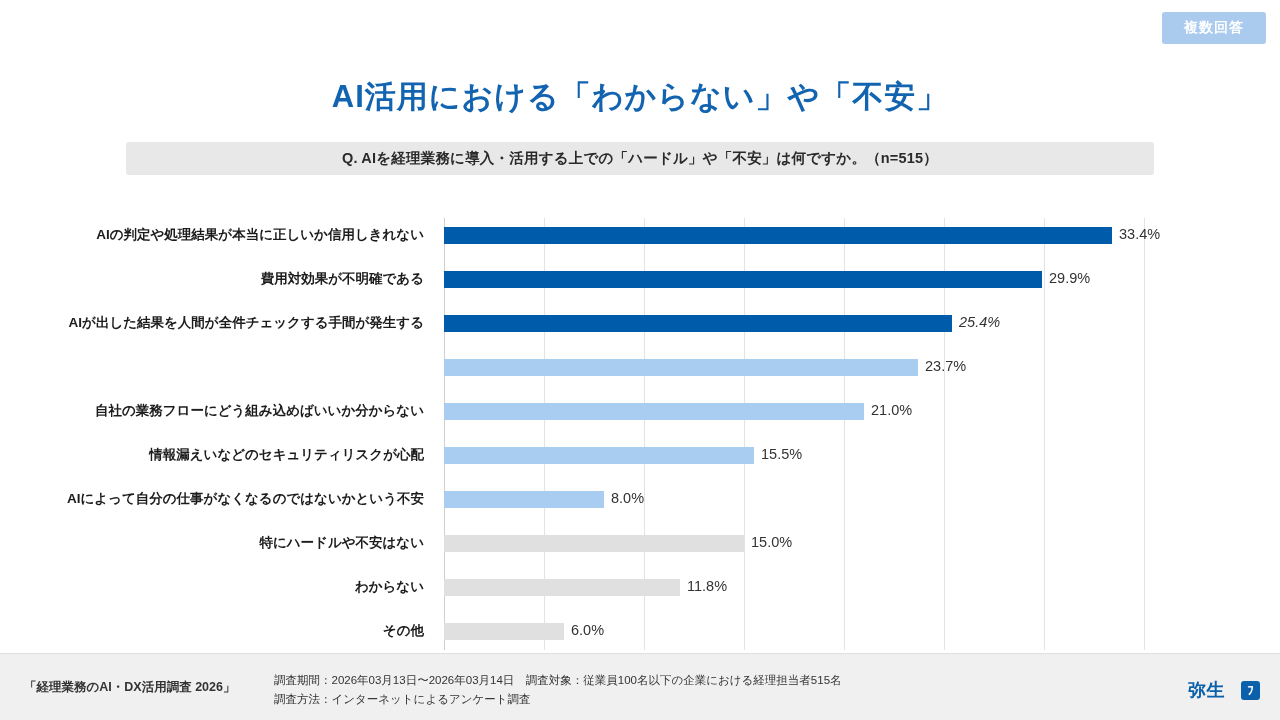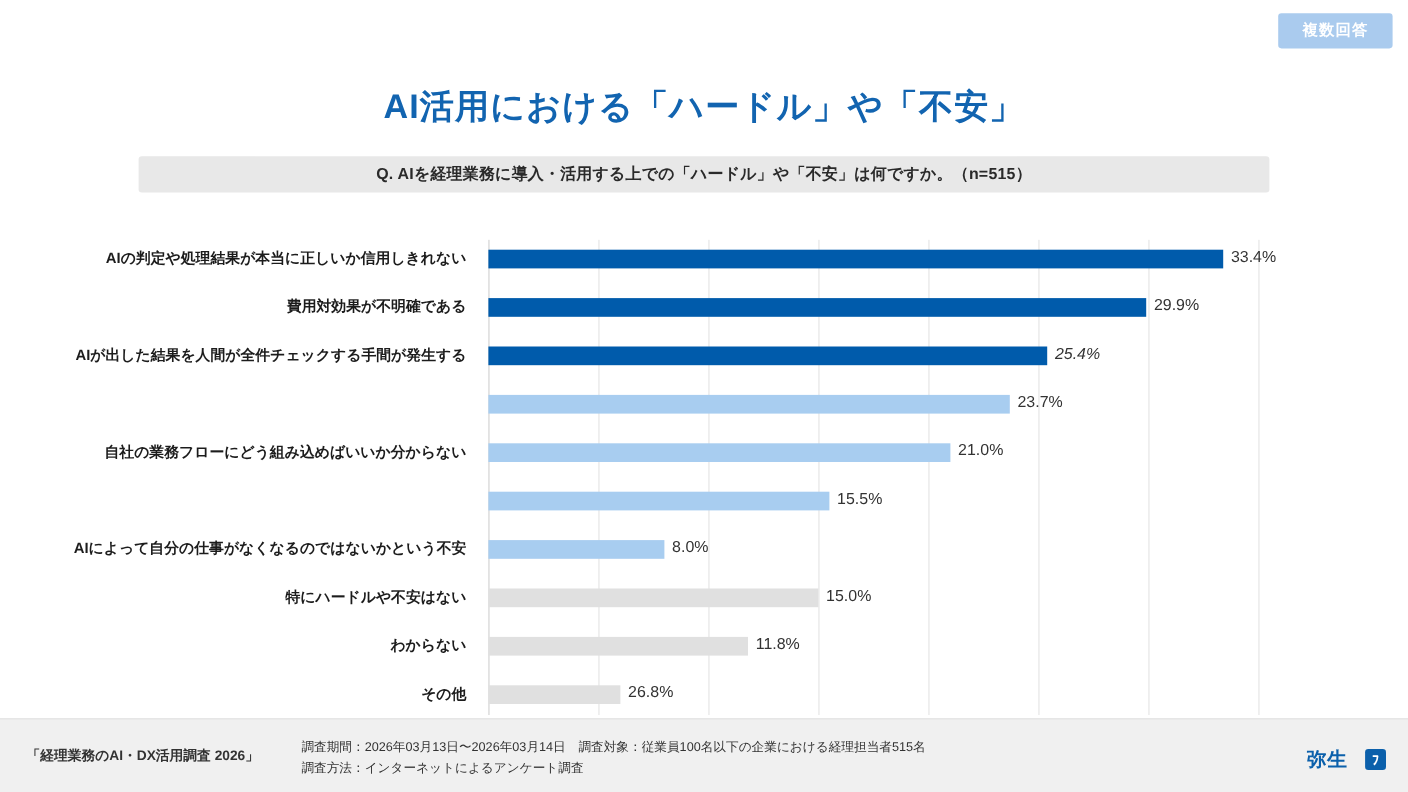--- a/index.html
+++ b/index.html
@@ -194,39 +194,42 @@
     display: flex;
     align-items: center;
     justify-content: center;
   }
 </style>
 </head>
 <body>
 
 <div class="badge">複数回答</div>
 
-<div class="title">AI活用における「ハードル」や「不安」</div>
+<div class="title">AI活用における「わからない」や「不安」</div>
 
 <div class="question-bar">
   <span class="q-text">Q. AIを経理業務に導入・活用する上での「ハードル」や「不安」は何ですか。（n=515）</span>
 </div>
 
 <div class="chart">
   <div class="label-col">
       <div class="label-row" style="top: 0px;">
         <div class="cat-label">AIの判定や処理結果が本当に正しいか信用しきれない</div>
       </div>
       <div class="label-row" style="top: 44px;">
         <div class="cat-label">費用対効果が不明確である</div>
       </div>
       <div class="label-row" style="top: 88px;">
         <div class="cat-label">AIが出した結果を人間が全件チェックする手間が発生する</div>
       </div>
       <div class="label-row" style="top: 176px;">
         <div class="cat-label">自社の業務フローにどう組み込めばいいか分からない</div>
+      </div>
+      <div class="label-row" style="top: 220px;">
+        <div class="cat-label">情報漏えいなどのセキュリティリスクが心配</div>
       </div>
       <div class="label-row" style="top: 264px;">
         <div class="cat-label">AIによって自分の仕事がなくなるのではないかという不安</div>
       </div>
       <div class="label-row" style="top: 308px;">
         <div class="cat-label">特にハードルや不安はない</div>
       </div>
       <div class="label-row" style="top: 352px;">
         <div class="cat-label">わからない</div>
       </div>
@@ -274,21 +277,21 @@
       <div class="row" style="top: 308px;">
         <div class="bar" style="width: 300px; background: rgb(224, 224, 224);"></div>
         <div class="bar-value" style="left: 307px;">15.0%</div>
       </div>
       <div class="row" style="top: 352px;">
         <div class="bar" style="width: 236px; background: rgb(224, 224, 224);"></div>
         <div class="bar-value" style="left: 243px;">11.8%</div>
       </div>
       <div class="row" style="top: 396px;">
         <div class="bar" style="width: 120px; background: rgb(224, 224, 224);"></div>
-        <div class="bar-value" style="left: 127px;">26.8%</div>
+        <div class="bar-value" style="left: 127px;">6.0%</div>
       </div>
     </div>
 </div>
 
 <div class="footer">
   <div class="footer-survey">「経理業務のAI・DX活用調査 2026」</div>
   <div class="footer-meta">
     <div>調査期間：2026年03月13日〜2026年03月14日　調査対象：従業員100名以下の企業における経理担当者515名</div>
     <div>調査方法：インターネットによるアンケート調査</div>
   </div>

